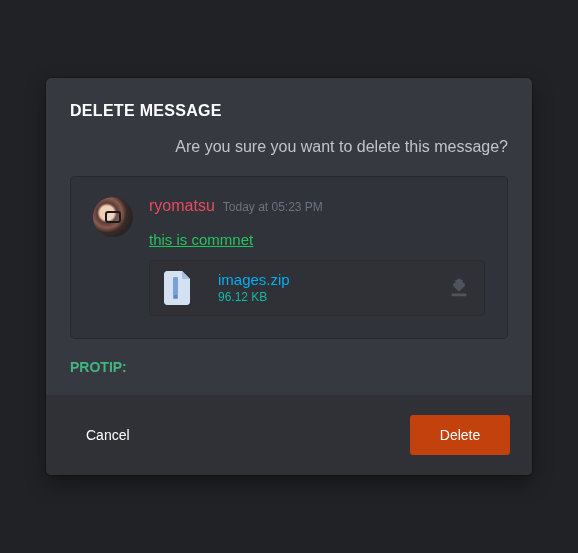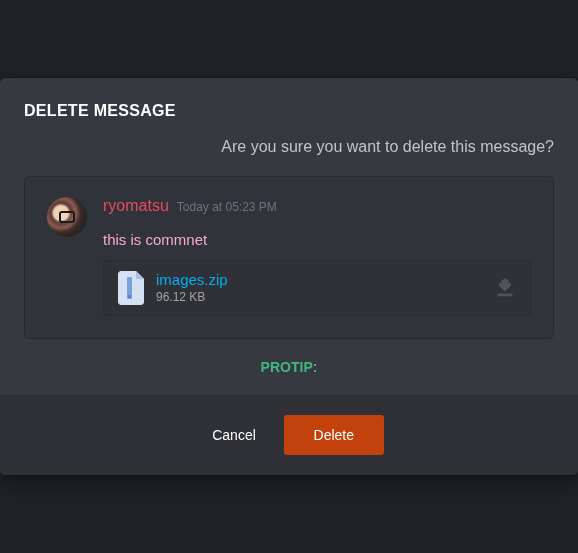--- a/index.html
+++ b/index.html
@@ -12,21 +12,21 @@
       font-family: -apple-system, BlinkMacSystemFont, "Segoe UI", Helvetica, Arial, sans-serif;
       width: 578px;
       height: 553px;
       display: flex;
       align-items: center;
       justify-content: center;
     }
     .modal {
       background: #36393f;
       border-radius: 5px;
-      width: 578px;
+      width: 486px;
       box-shadow: 0 0 0 1px rgba(0,0,0,0.2), 0 8px 20px rgba(0,0,0,0.4);
       overflow: hidden;
     }
     .modal-header {
       padding: 24px 24px 6px 24px;
     }
     .modal-title {
       color: #ffffff;
       font-size: 16px;
       font-weight: 700;
@@ -83,81 +83,81 @@
     .username {
       color: #e74b5f;
       font-size: 16px;
       font-weight: 500;
     }
     .timestamp {
       color: #6a7480;
       font-size: 12px;
     }
     .msg-text {
-      color: #f9a8d4;
+      color: #22c55e;
       font-size: 15px;
       line-height: 20px;
       margin-bottom: 10px;
+      text-decoration: underline;
     }
     .attachment {
       background: #2f3136;
       border: 1px solid #292b2f;
       border-radius: 4px;
       padding: 10px 14px;
       display: flex;
       align-items: center;
-      gap: 12px;
+      gap: 28px;
     }
     .file-icon {
       width: 26px;
       height: 34px;
       flex-shrink: 0;
     }
     .file-info {
       flex: 1;
     }
     .file-name {
       color: #00aff4;
       font-size: 15px;
       line-height: 18px;
     }
     .file-size {
-      color: #a3a3a3;
+      color: #14b8a6;
       font-size: 12px;
       line-height: 16px;
     }
     .download-icon {
       color: #4f545c;
       flex-shrink: 0;
     }
     .protip-section {
       margin-top: 20px;
     }
     .protip-label {
       color: #43b581;
       font-weight: 700;
       font-size: 14px;
       text-transform: uppercase;
-      text-align: center;
     }
     .protip-text {
       color: #a5a8ad;
       font-size: 14.5px;
       line-height: 20px;
       margin-top: 2px;
     }
     .protip-text strong {
       color: #c9cbd0;
       font-weight: 600;
     }
     .modal-footer {
       background: #2f3136;
       padding: 20px 22px;
       display: flex;
-      justify-content: center;
+      justify-content: space-between;
       align-items: center;
       gap: 10px;
     }
     .btn-cancel {
       background: transparent;
       border: none;
       color: #ffffff;
       font-size: 14px;
       font-weight: 500;
       padding: 12px 18px;

